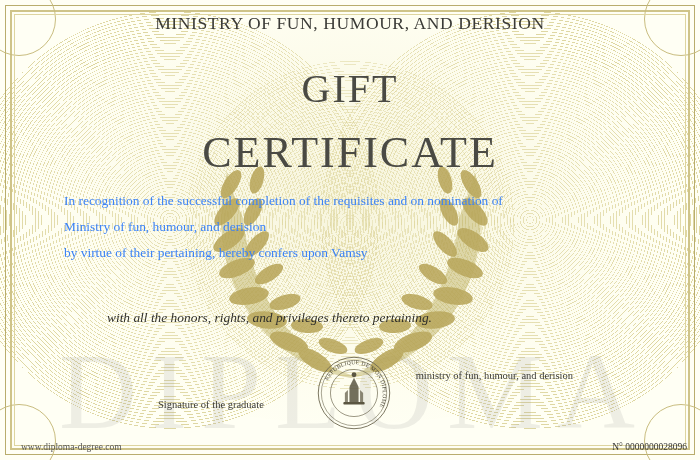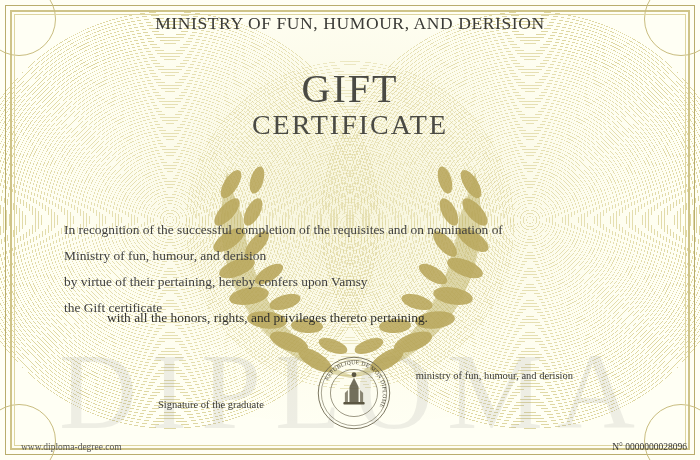--- a/index.html
+++ b/index.html
@@ -127,39 +127,39 @@
   }
   .title {
     position: absolute;
     top: 68px;
     left: 0; right: 0;
     text-align: center;
     color: #4a4a44;
     line-height: 1.06;
   }
   .title .line1 { font-size: 40px; letter-spacing: 2px; display:block; }
-  .title .line2 { font-size: 28px; letter-spacing: 2px; display:block; margin-top: 0;}
+  .title .line2 { font-size: 44px; letter-spacing: 2px; display:block; margin-top: 20px;}
 
   .body-block {
     position: absolute;
     left: 64px;
     top: 188px;
     right: 60px;
-    color: #404040;
+    color: #3b82f6;
     font-size: 13.4px;
     line-height: 1.93;
-    margin-top: 29px;
   }
   .body-block .ln { display: block; white-space: pre-wrap; }
   .honors {
     position: absolute;
     left: 107px;
     top: 310px;
     color: #2f2f2b;
     font-size: 13.4px;
+    font-style: italic;
   }
 
   
   .sig-left {
     position: absolute;
     left: 158px;
     top: 370px;
     font-size: 10.5px;
     color: #3a3a36;
     margin-top: 29px;
@@ -259,21 +259,20 @@
 
     <div class="title">
       <span class="line1">GIFT</span>
       <span class="line2">CERTIFICATE</span>
     </div>
 
     <div class="body-block">
       <span class="ln">In recognition of the successful completion of the requisites and on nomination of</span>
       <span class="ln">Ministry of fun, humour, and derision</span>
       <span class="ln">by virtue of their pertaining, hereby confers upon Vamsy</span>
-      <span class="ln">the Gift certificate</span>
     </div>
 
     <div class="honors">with all the honors, rights, and privileges thereto pertaining.</div>
 
     <div class="sig-left">Signature of the graduate</div>
     <div class="sig-right">ministry of fun, humour, and derision</div>
 
     <svg class="seal" viewBox="0 0 100 100">
       <defs>
         <path id="sealArc" d="M 50,50 m -38,0 a 38,38 0 1,1 76,0 a 38,38 0 1,1 -76,0"></path>

